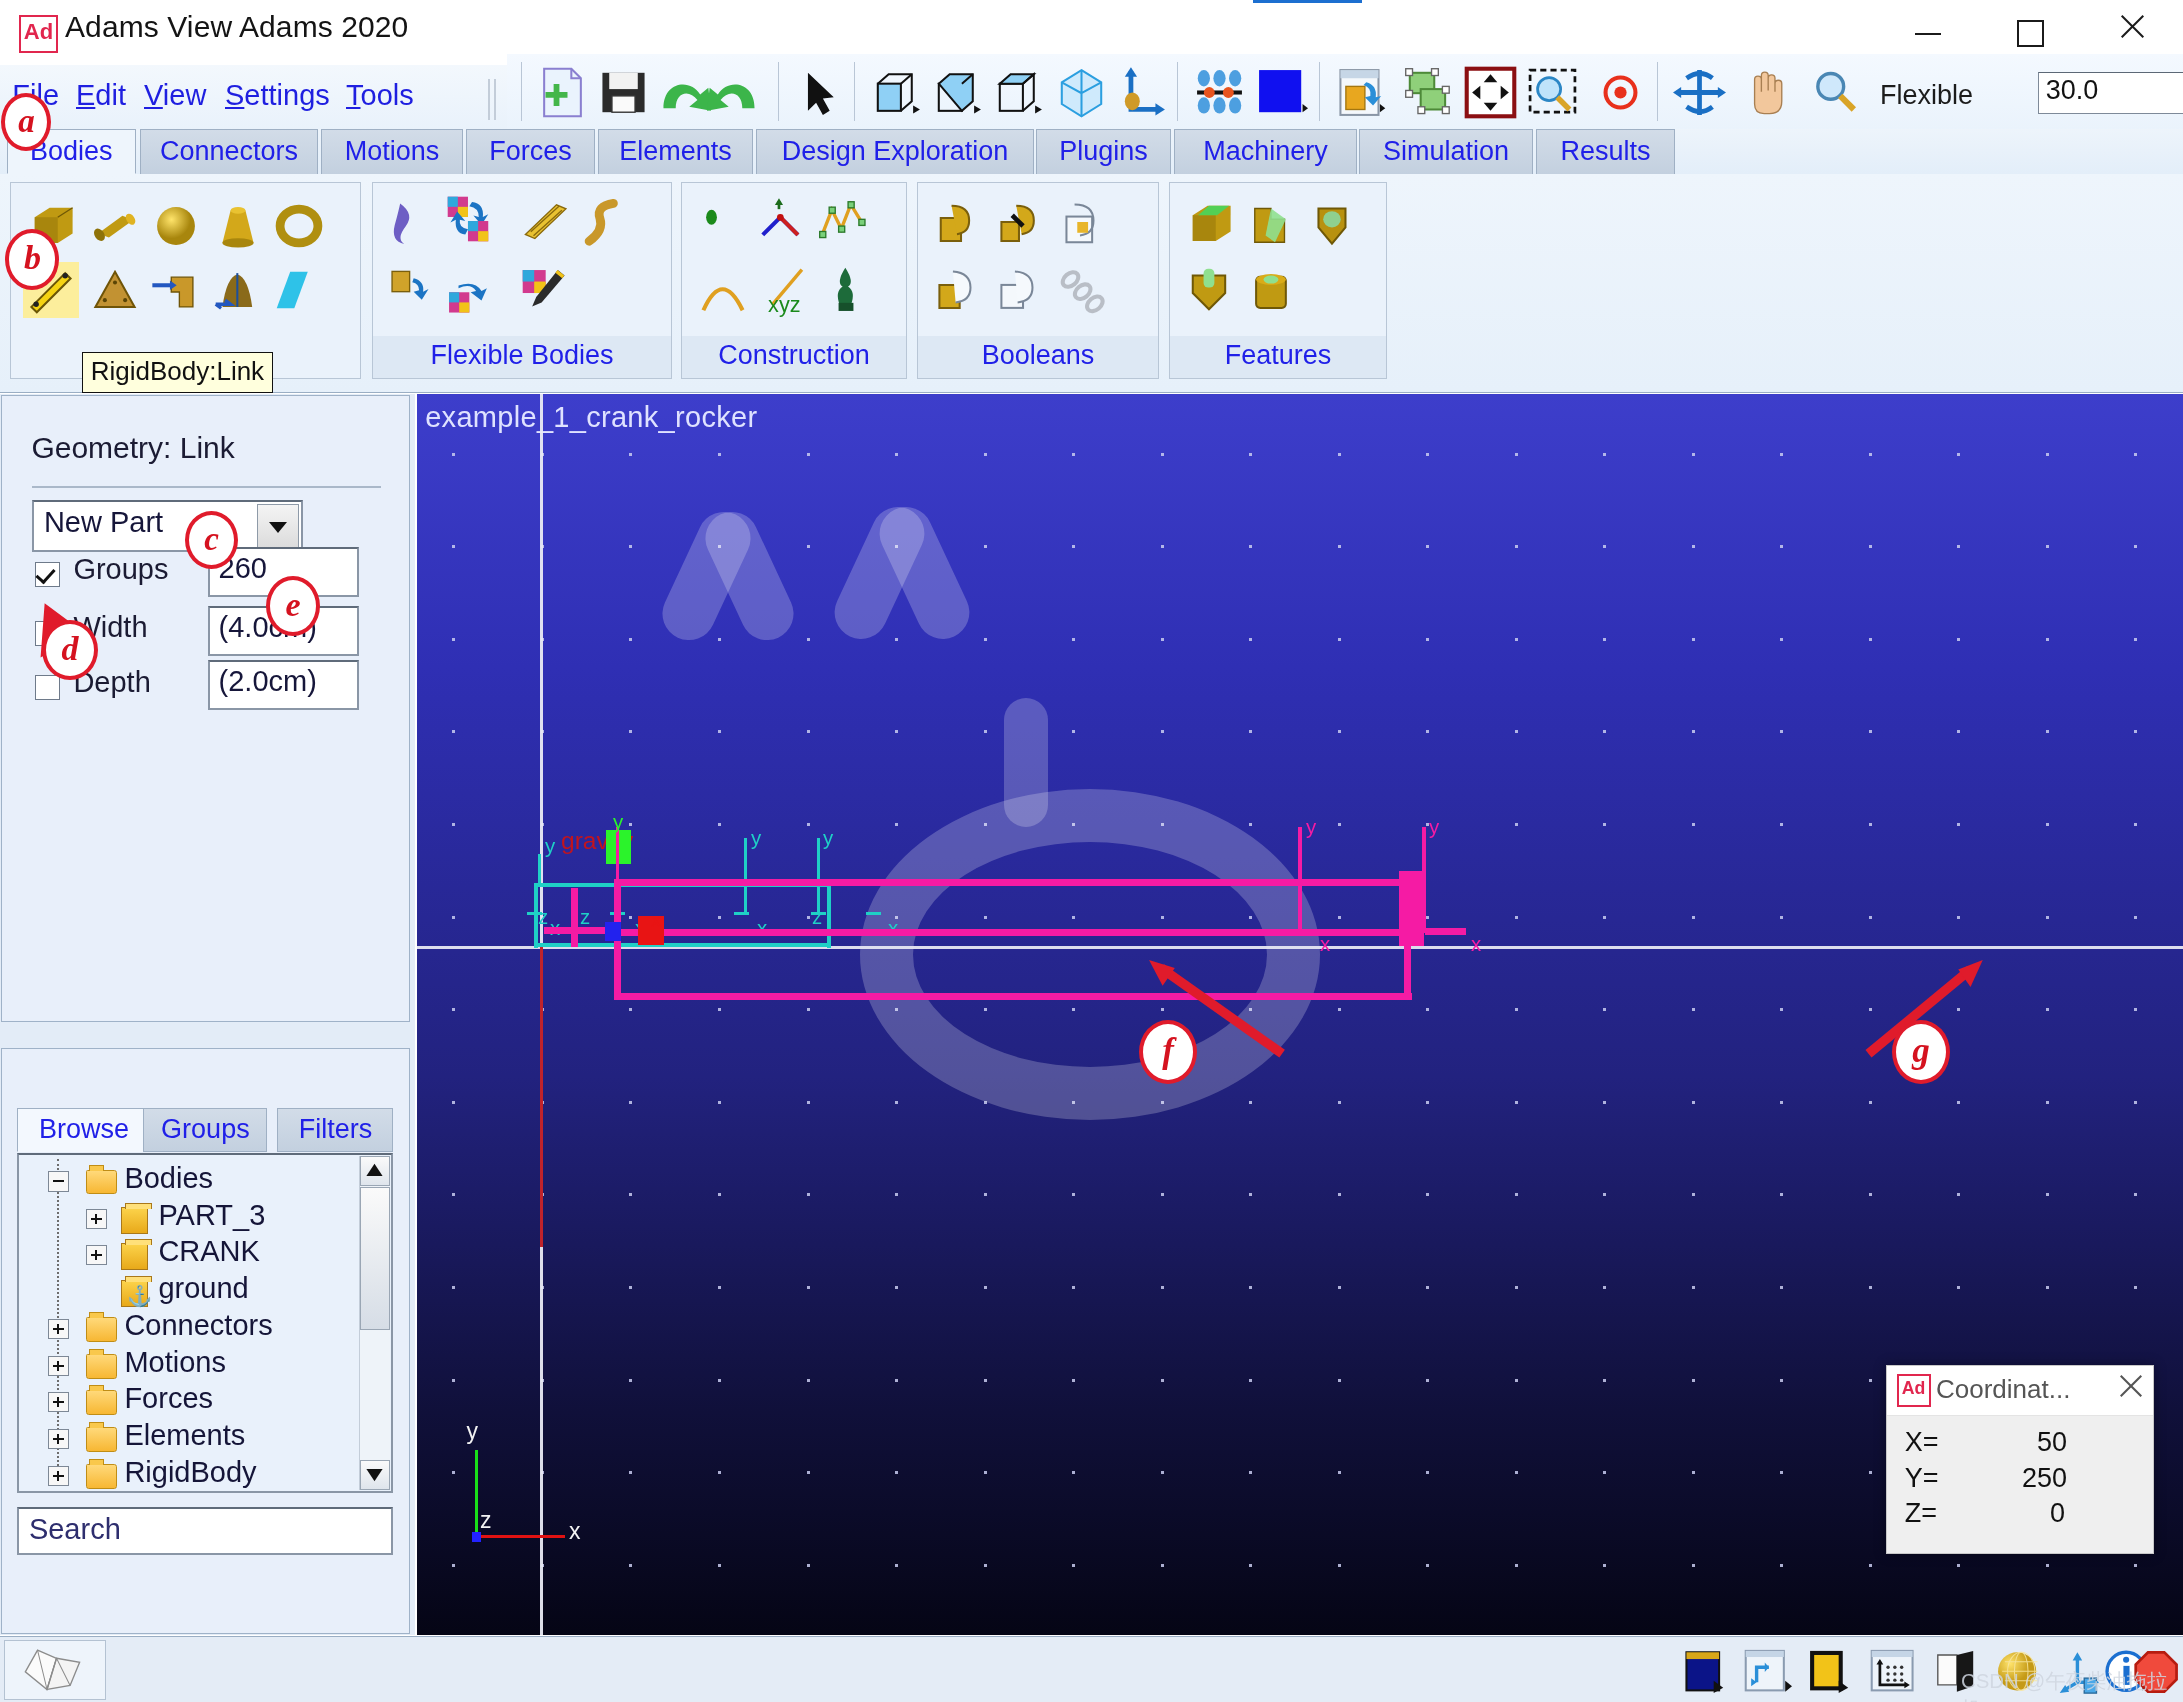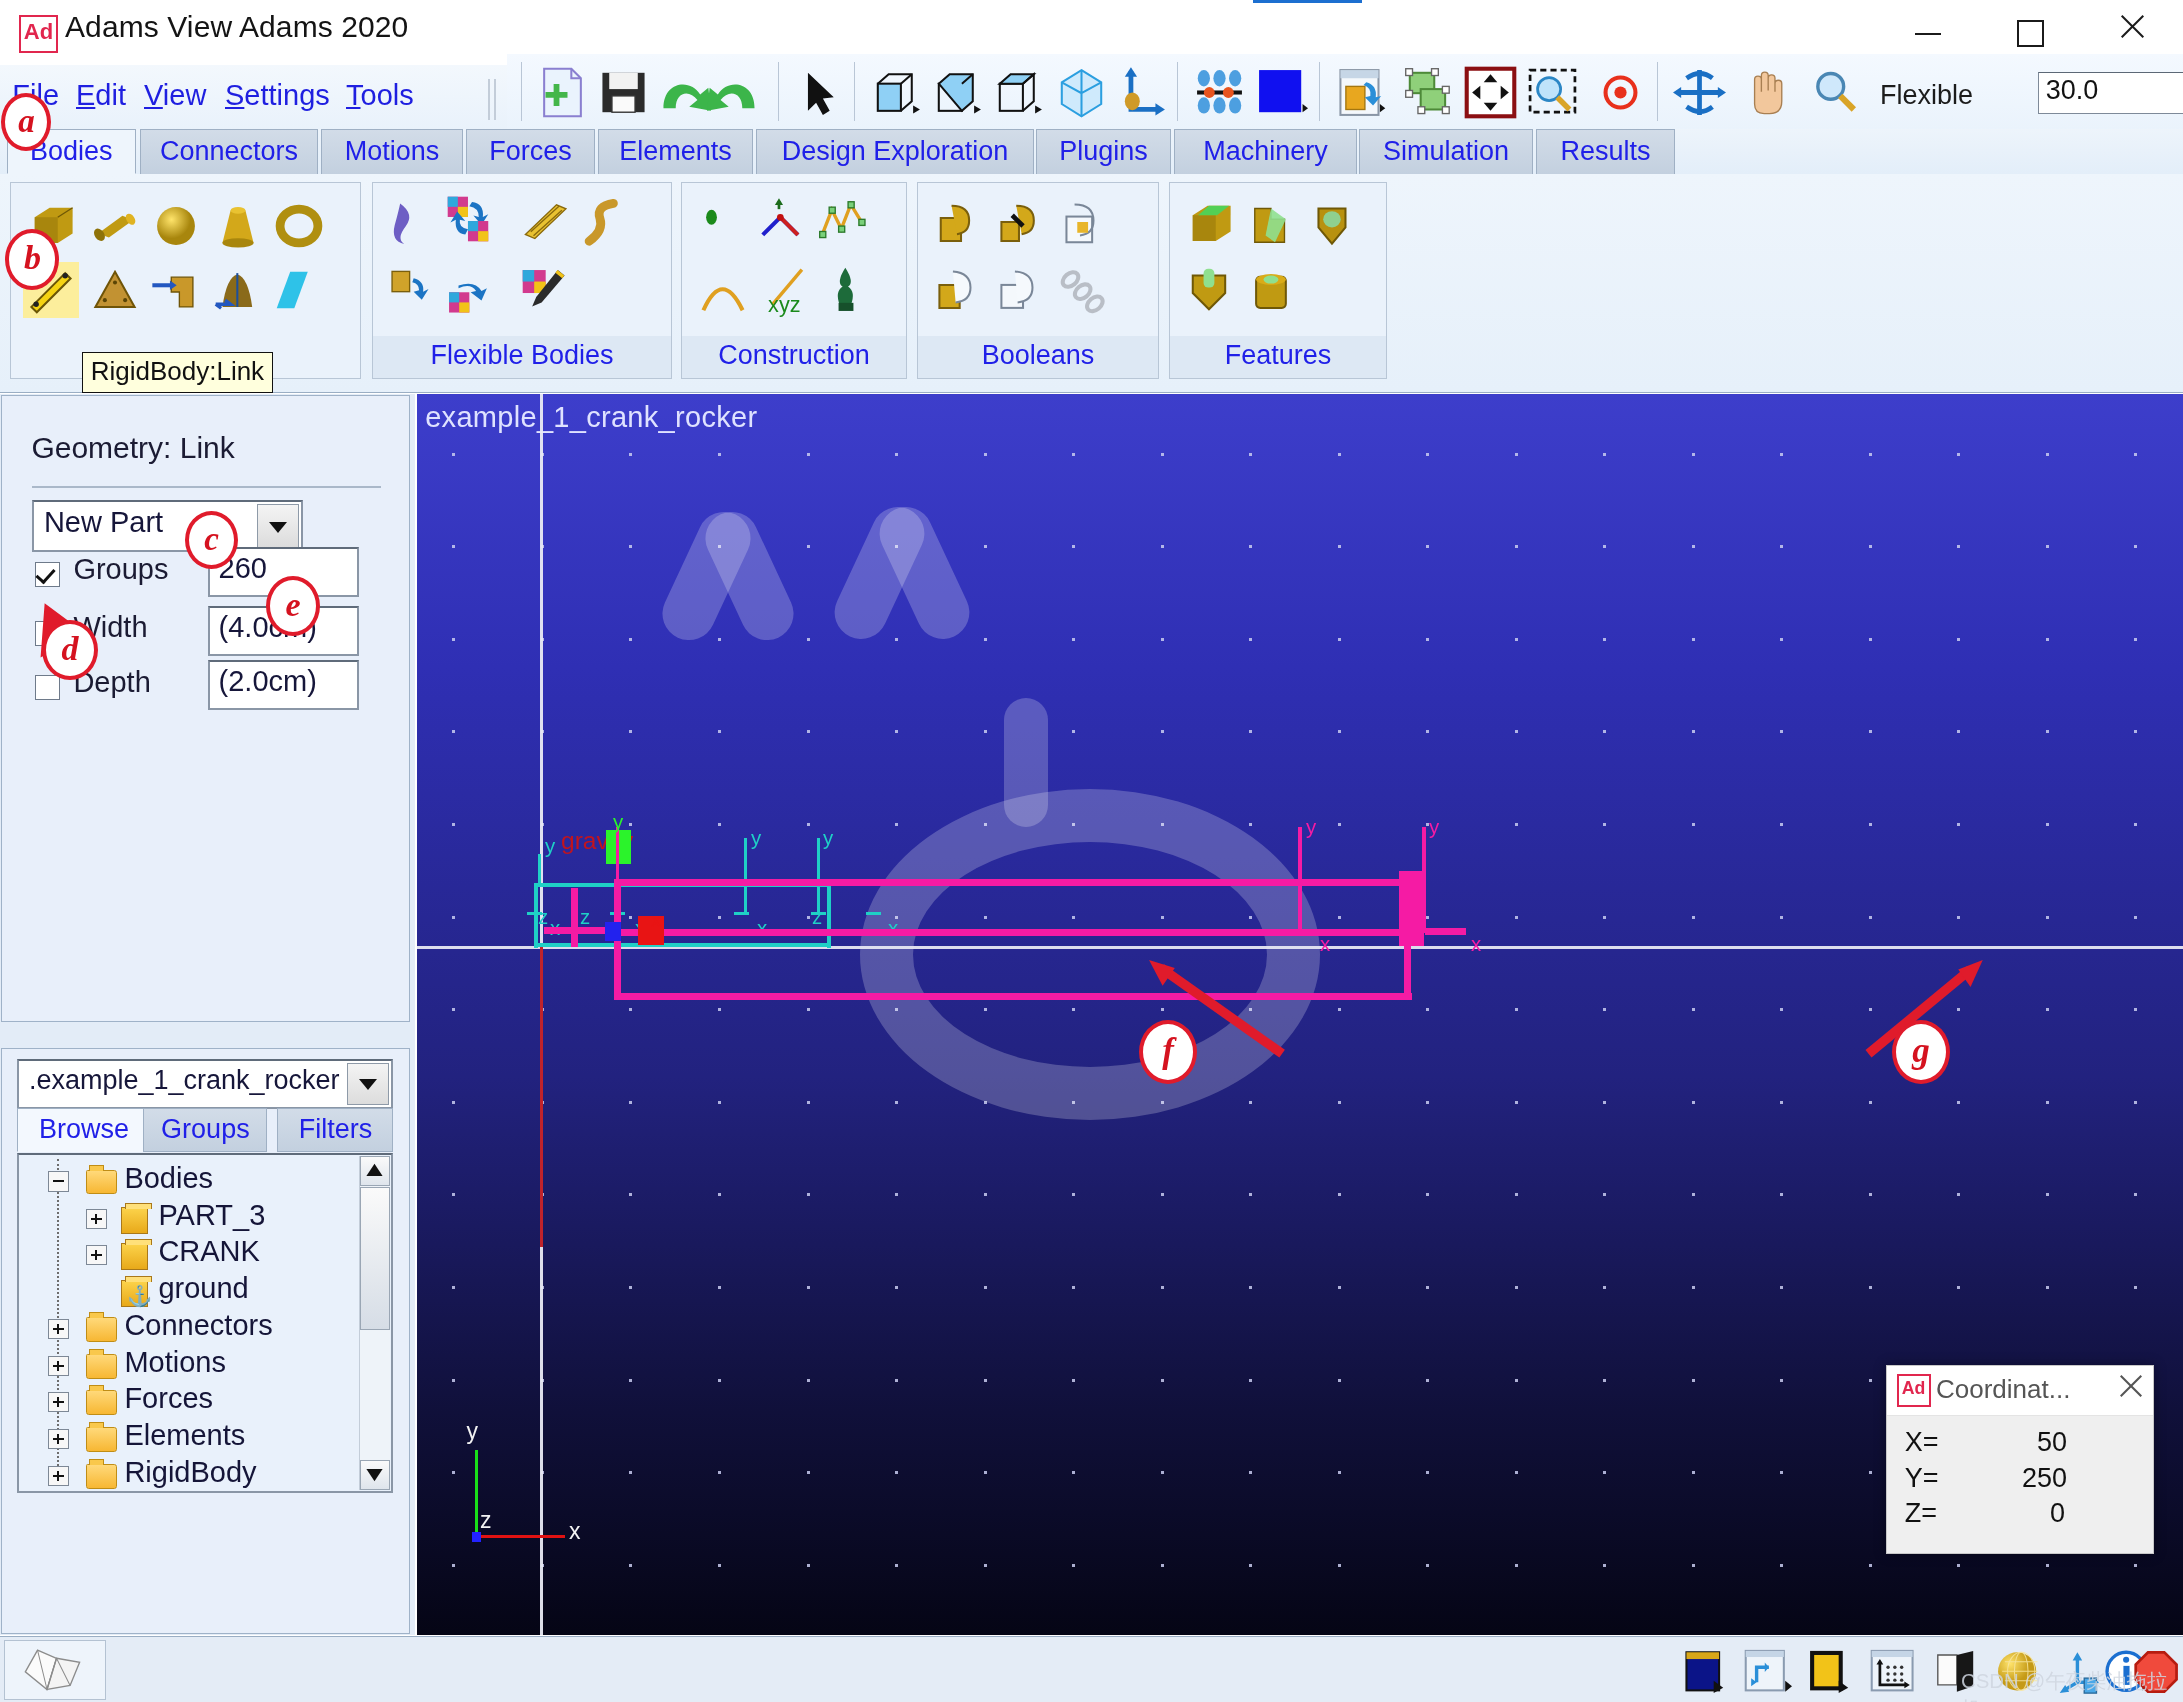--- a/index.html
+++ b/index.html
@@ -648,24 +648,20 @@
       <div class="cbox" style="left:33px;top:225px;"></div>
       <div class="flabel" style="left:71px;top:215px;">Width</div>
       <div class="fval" style="left:206px;top:210px;width:151px;height:50px;">(4.0cm)</div>
 
       <div class="cbox" style="left:33px;top:279px;"></div>
       <div class="flabel" style="left:71px;top:270px;">Depth</div>
       <div class="fval" style="left:206px;top:264px;width:151px;height:50px;">(2.0cm)</div>
     </div>
 
     <div class="panel-tree">
-      <div class="combo" style="left:15px;top:9.5px;width:376px;height:50px;">
-        <div class="val" style="font-size:27px;">.example_1_crank_rocker</div>
-        <div class="arrowbox"></div>
-      </div>
 
       <div class="ttab active" style="left:15px;width:133px;">Browse</div>
       <div class="ttab" style="left:141px;width:124px;">Groups</div>
       <div class="ttab" style="left:275px;width:116px;">Filters</div>
 
       <div class="treebox">
         <div class="dots" style="left:38px;top:4.1px;height:327px;"></div>
 
         <div class="tnode" style="left:29px;top:6.8px;">
           <span class="expander" style="left:0;top:9.5px;"></span>
@@ -735,20 +731,21 @@
           </div>
           <div class="vthumb" style="top:31px;height:143px;"></div>
           <div class="vbtn" style="bottom:0;">
             <svg width="27" height="27" viewBox="0 0 40 40">
                 <path d="M20 30 l12 -18 h-24z" fill="#111"></path>
               </svg>
           </div>
         </div>
       </div>
 
+      <div class="searchbox">Search</div>
     </div>
   </div>
 
   <div class="viewport">
     <div class="vp-label">example_1_crank_rocker</div>
 
     <div id="griddots">
         <i class="grid-dot" style="left:35px;top:59px;"></i>
         <i class="grid-dot" style="left:124px;top:59px;"></i>
         <i class="grid-dot" style="left:212px;top:59px;"></i>

